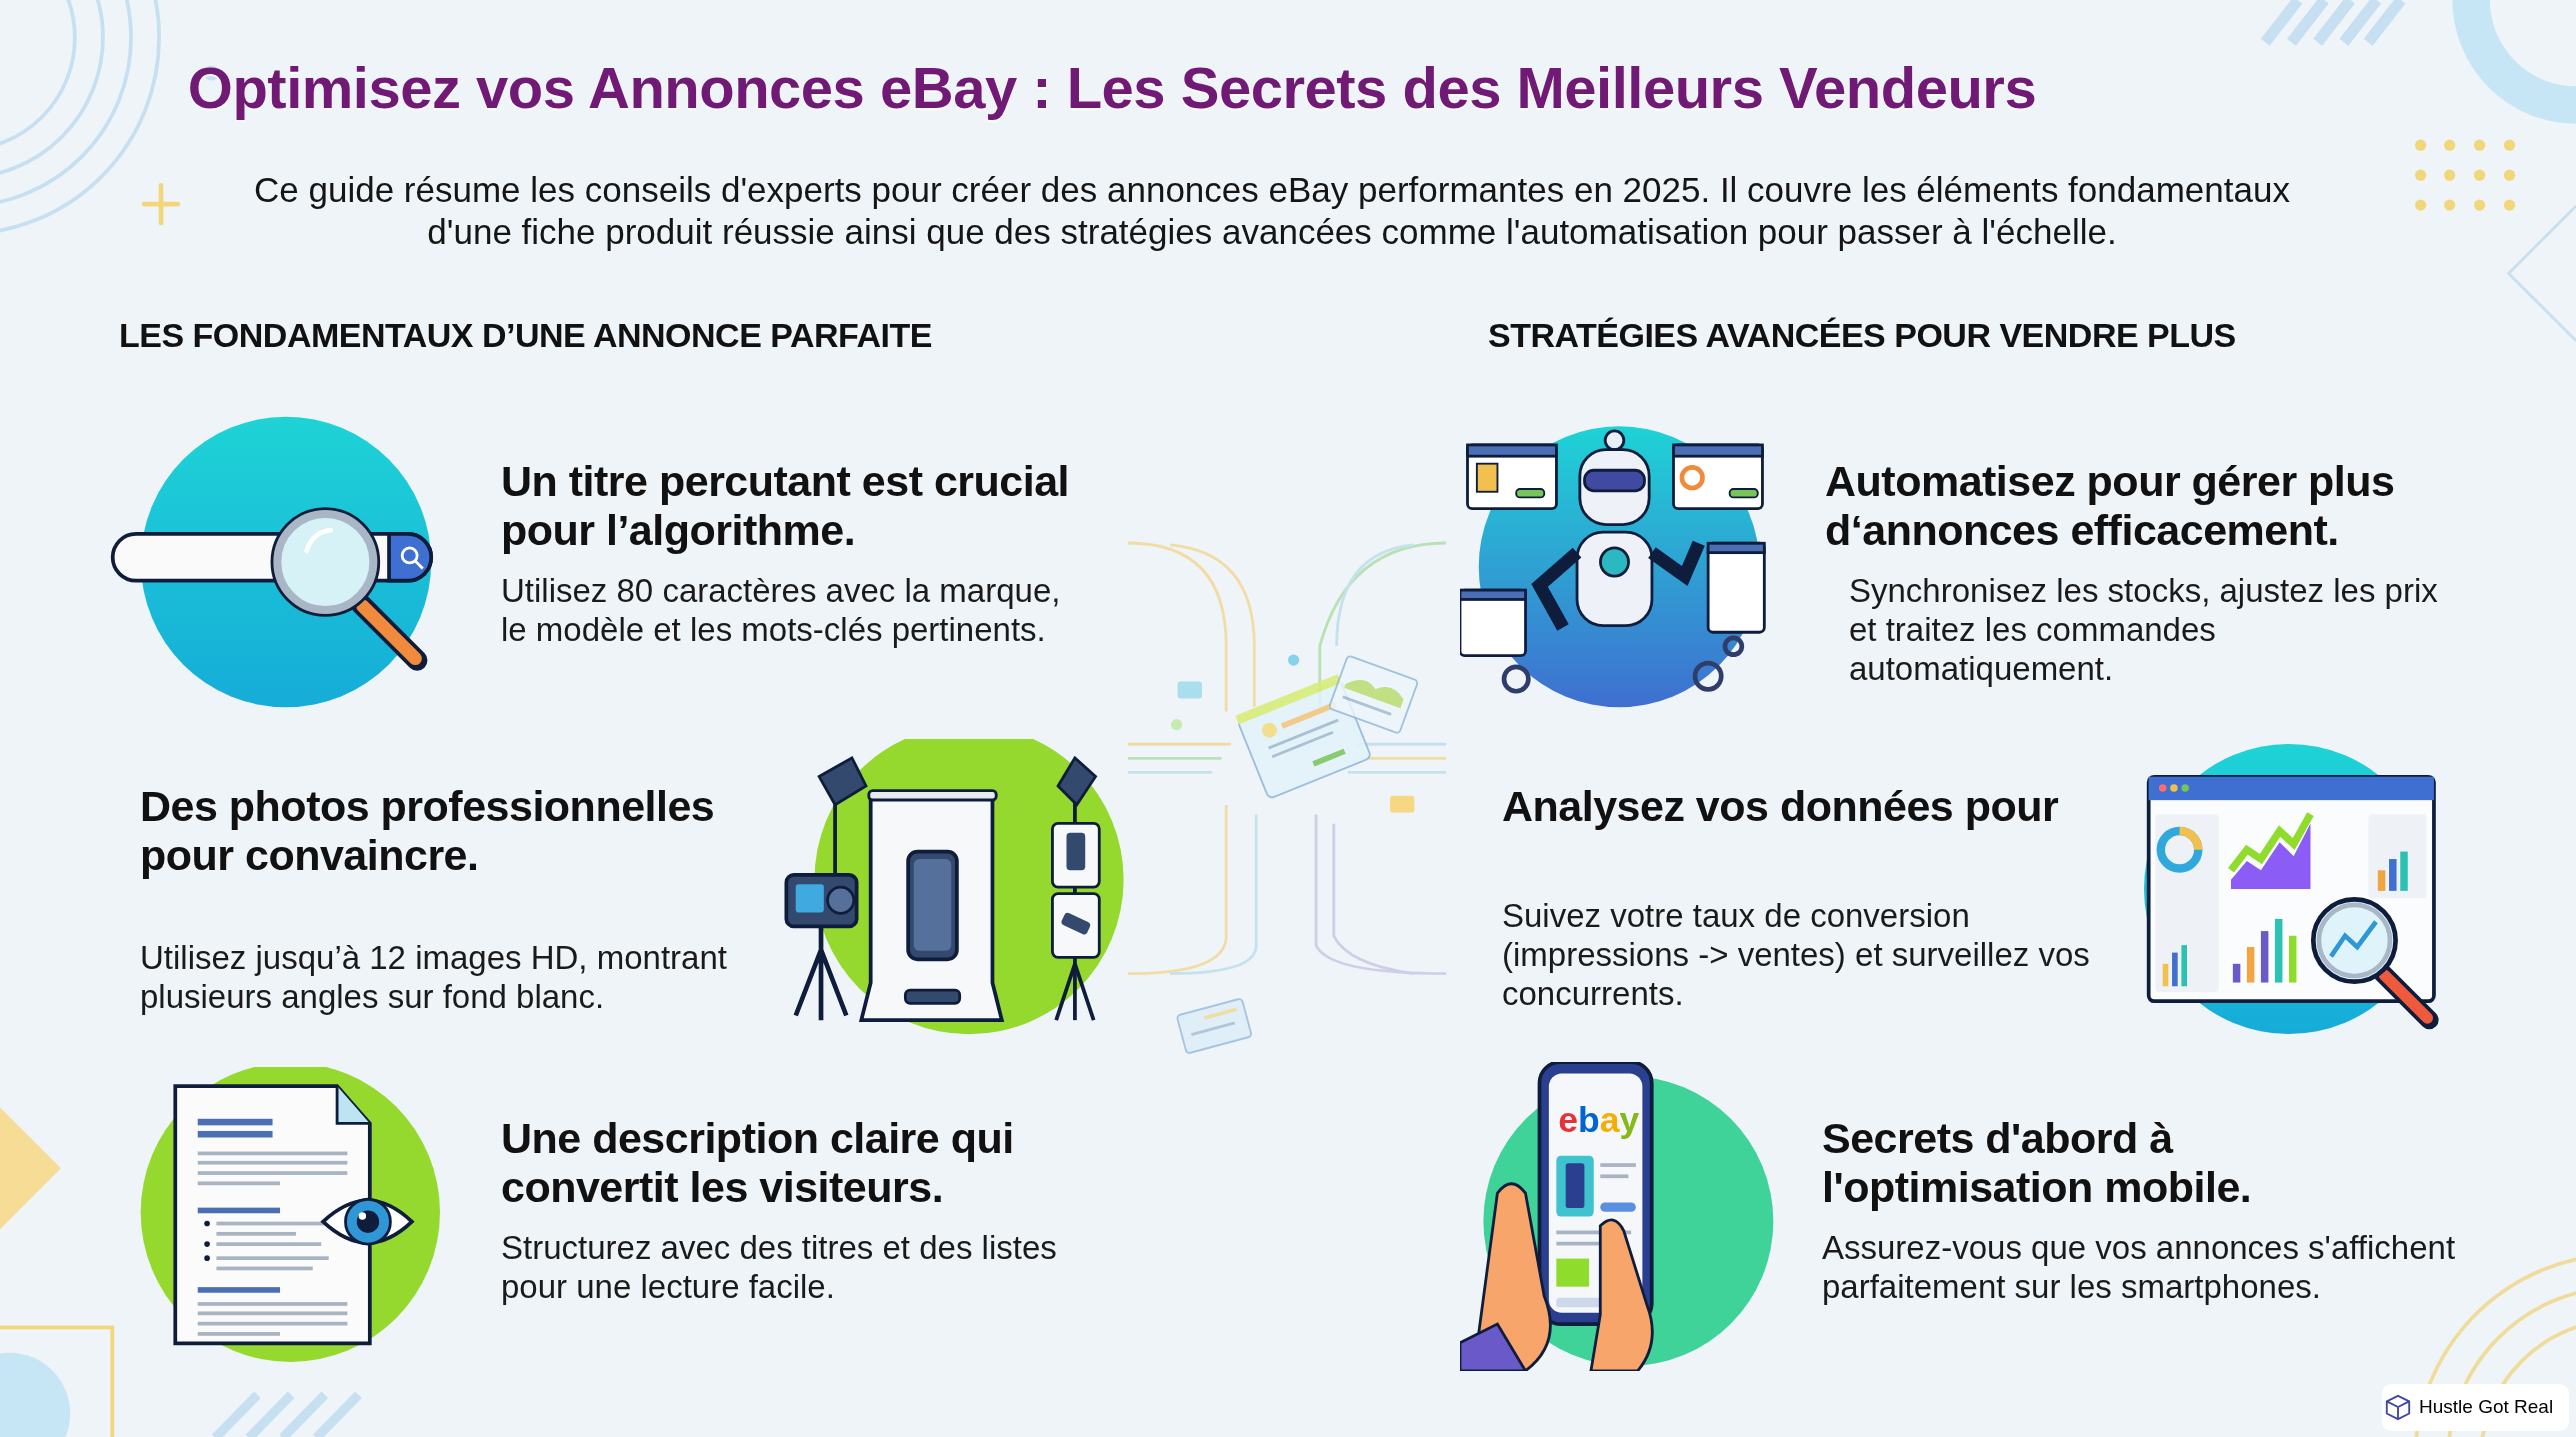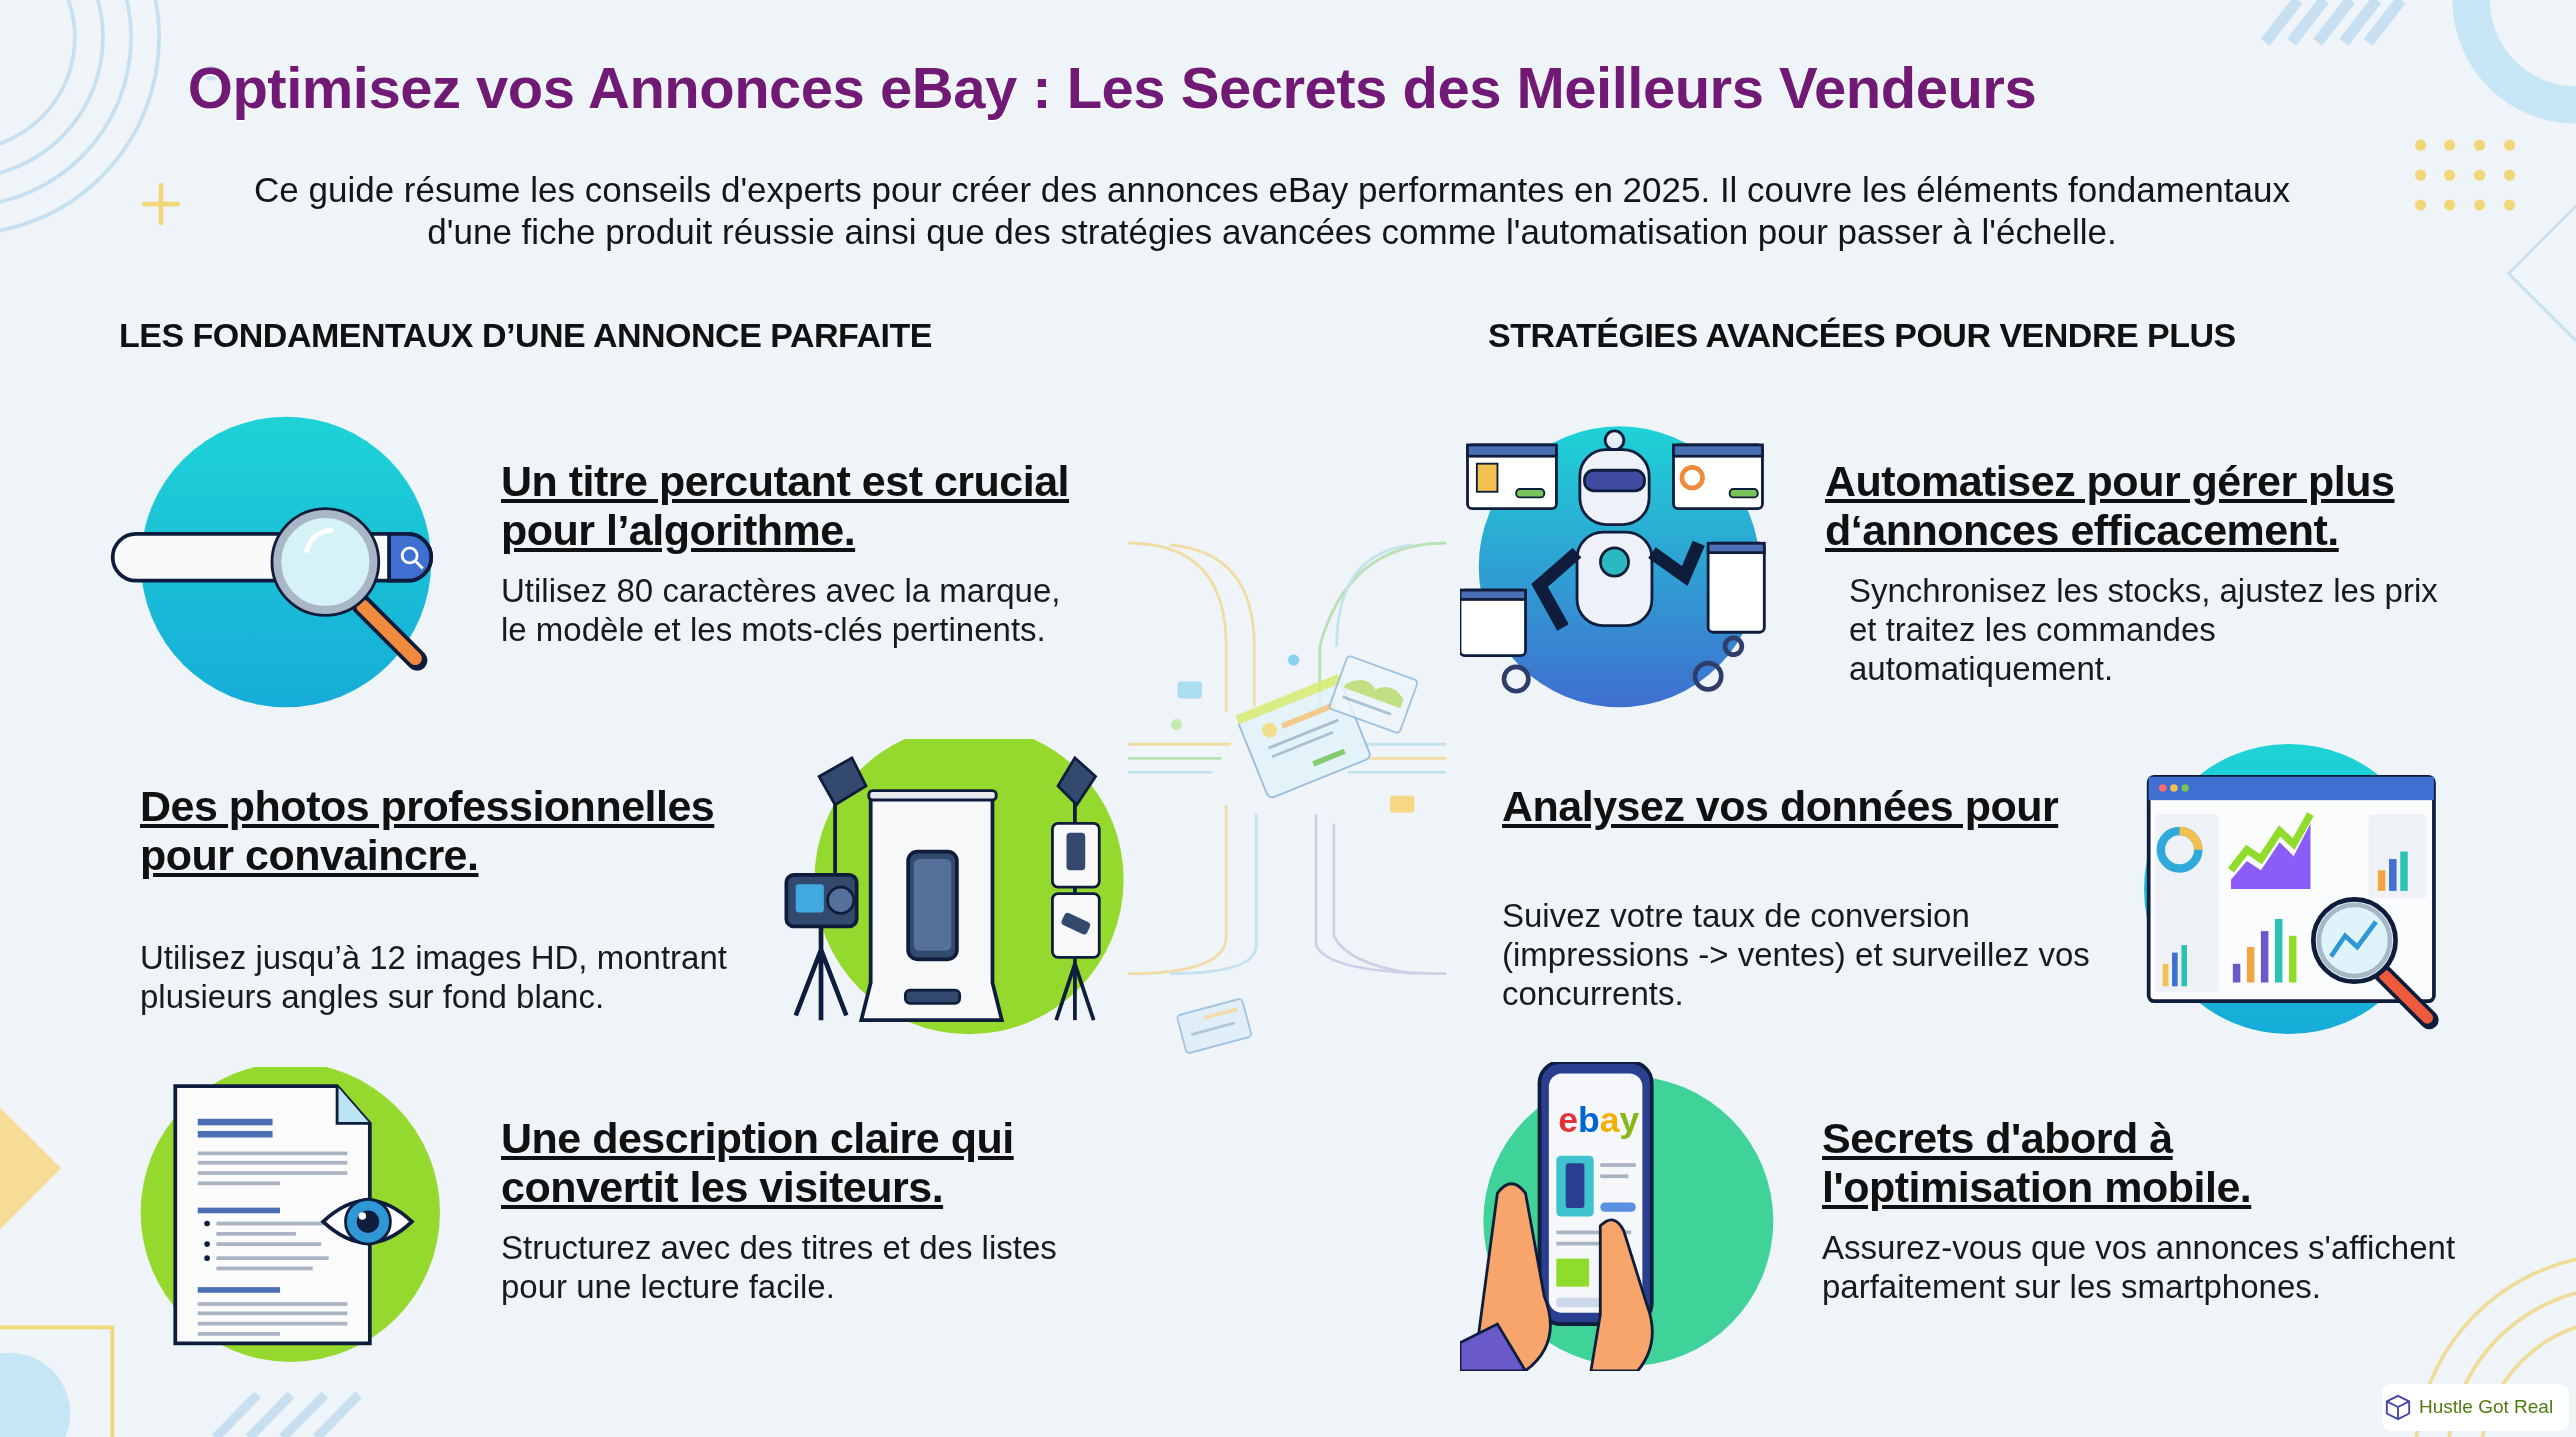--- a/index.html
+++ b/index.html
@@ -17,27 +17,27 @@
     text-shadow: 0 1.9px 0 #fff;
   }
   .subtitle {
     position: absolute; left: 0; top: 169px; width: 2544px; text-align: center;
     font-size: 35px; line-height: 42px; color: #151515;
   }
   .section-h {
     position: absolute; top: 316px; font-size: 34px; font-weight: 700;
     color: #111; letter-spacing: -0.5px;
   }
-  .card-h { position: absolute; font-size: 43px; font-weight: 700; line-height: 49px; color: #111; letter-spacing: -0.5px; text-decoration: underline; }
+  .card-h { position: absolute; font-size: 43px; font-weight: 700; line-height: 49px; color: #111; letter-spacing: -0.5px; }
   .card-p { position: absolute; font-size: 33px; line-height: 39px; color: #1a1a1a; }
   .illu { position: absolute; }
   .watermark {
     position: absolute; right: 7.5px; bottom: 7.5px; width: 187px; height: 47px;
     background: #fff; border-radius: 9.4px; display: flex; align-items: center; gap: 7.5px;
-    padding-left: 2px; font-size: 19px; color: #4d7c0f;
+    padding-left: 2px; font-size: 19px; color: #000000;
   }
 </style>
 </head>
 <body>
 
 <svg class="abs" style="left:0;top:0" width="2576" height="1438" viewBox="0 0 2752 1536">
 
   <g fill="none" stroke="#c6e0f2" stroke-width="4">
     <circle cx="-40" cy="40" r="120"></circle>
     <circle cx="-40" cy="40" r="150"></circle>

